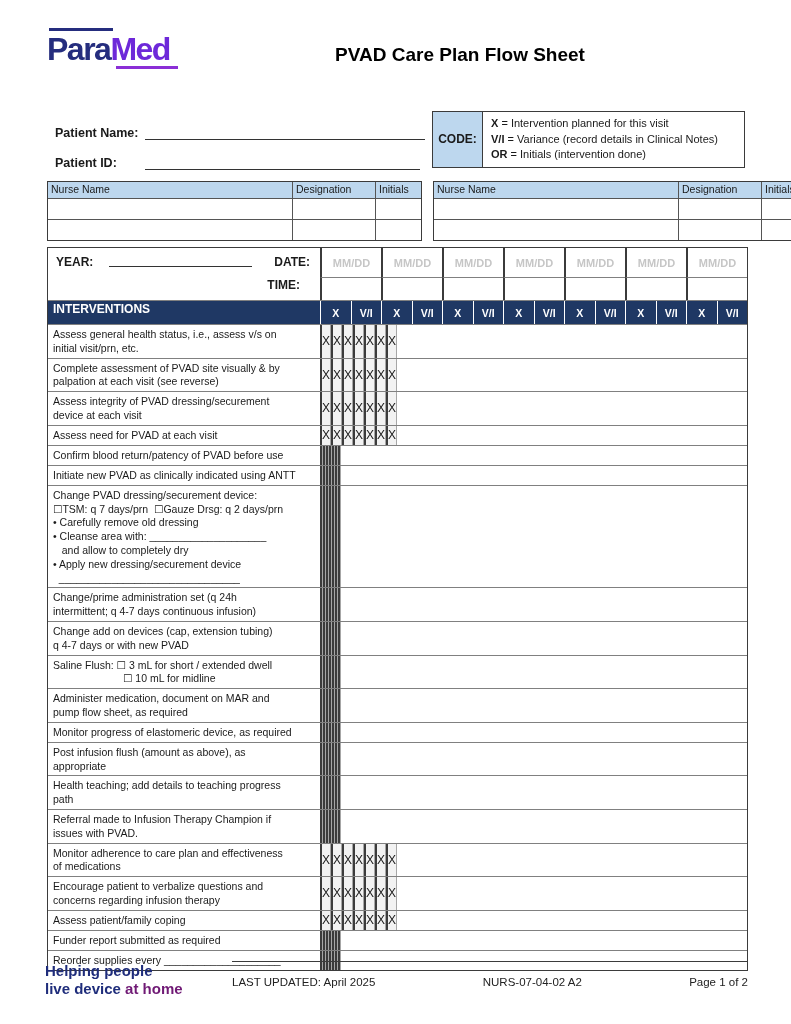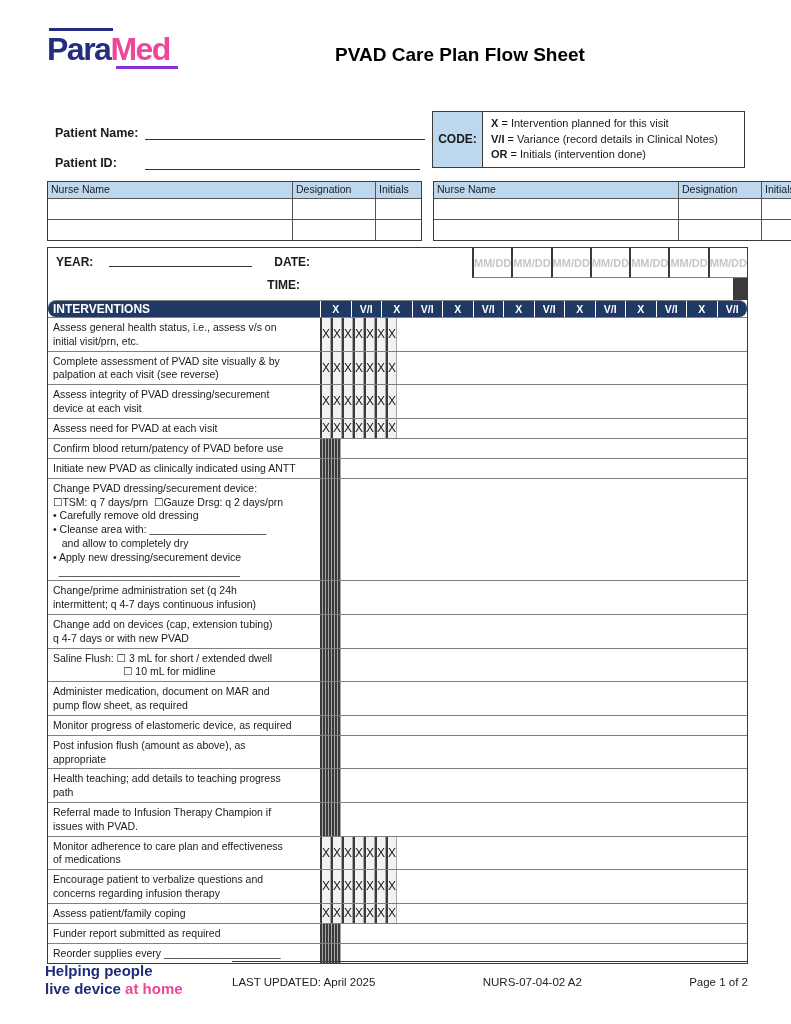--- a/index.html
+++ b/index.html
@@ -4,21 +4,21 @@
 <style>
   * { margin:0; padding:0; box-sizing:border-box; }
   body { background:#e8e8e8; font-family:"Liberation Sans", "DejaVu Sans", sans-serif; color:#1a1a1a; }
   .page { position:relative; width:791px; height:1024px; background:#fff; margin:0 auto; overflow:hidden; }
 
   
   .logo { position:absolute; left:47px; top:28px; width:140px; }
   .logo-topline { width:64px; height:3px; background:#252D7E; margin:0 0 2px 2px; }
   .logo-text { font-size:32px; font-weight:bold; letter-spacing:-1.5px; line-height:32px; }
   .logo-para { color:#252D7E; }
-  .logo-med { color:#ec4899; }
+  .logo-med { color:#6d28d9; }
   .logo-bottomline { width:62px; height:3px; background:#8B2FD6; margin:1px 0 0 69px; }
 
   
   .title { position:absolute; left:270px; top:44px; width:380px; text-align:center;
            font-size:19px; font-weight:bold; color:#000; }
 
   
   .patient { position:absolute; left:55px; top:122px; width:370px; font-size:12.5px; font-weight:bold; }
   .p-row { display:flex; align-items:flex-end; height:18px; margin-bottom:12px; }
   .p-label { width:90px; }
@@ -42,45 +42,45 @@
   .n0 { flex:1; }
   .n1 { width:83px; border-left:1px solid #555; }
   .n2 { width:46px; border-left:1px solid #555; }
 
   
   .main { position:absolute; left:47px; top:247px; width:701px; border:1.5px solid #3b3b3b; background:#fff; }
   .hdr { display:flex; }
   .hdr-label { width:272px; font-size:12px; font-weight:bold; padding:5px 10px 0 8px; }
   .ylinewrap { display:flex; align-items:flex-end;gap:12px; }
   .yline { flex:1; border-bottom:1.2px solid #333; height:14px; margin:0 10px 2px 4px; }
-  .hdr-right { flex:1; display:flex; flex-direction:column;align-items:flex-end; }
+  .hdr-right { flex:1; display:flex; flex-direction:column; }
   .cols7 { display:grid; grid-template-columns:repeat(7,1fr); }
   .drow { height:30px; }
   .trow { height:22px; }
   .dcell { border-left:2px solid #3b3b3b; border-bottom:1px solid #808080;
            display:flex; align-items:center; justify-content:center;
            color:#c6c6c6; font-size:11px; font-weight:bold; }
   .tcell { border-left:2px solid #3b3b3b; }
   .timelbl { text-align:right; padding-right:10px; margin-top:9px; }
 
-  .ibar { display:flex; background:#1F3864; color:#fff; height:17px; border-top:1px solid #808080;border-radius:8px; }
+  .ibar { display:flex; background:#1F3864; color:#fff; height:24px; border-top:1px solid #808080; }
   .ibar-label { width:272px; font-weight:bold; font-size:12px; padding:1px 0 0 5px; }
   .cols14 { display:grid; grid-template-columns:repeat(14,1fr); flex:1; }
   .icell { border-left:1px solid #fff; display:flex; align-items:center; justify-content:center;
            font-size:10.5px; font-weight:bold; }
 
   .brow { display:flex; border-top:1px solid #808080; min-height:20px; }
   .blbl { width:272px; padding:3px 3px 2px 5px; font-size:10.5px; line-height:13.8px; white-space:pre-wrap; }
   .bc { display:flex; align-items:center; justify-content:center; font-size:12px; color:#1a1a1a; }
   .xc { background:#f2f2f2; border-left:2px solid #3b3b3b; }
   .vc { background:#fff; border-left:1px solid #a6a6a6; }
 
   
   .tagline { position:absolute; left:45px; top:962px; font-size:15px; font-weight:bold; color:#1F2D7B; line-height:18px; }
-  .tag-purple { color:#ec4899; }
+  .tag-purple { color:#701a75; }
   .footer-rule { position:absolute; left:232px; top:961px; width:516px; border-top:1.5px solid #3b3b3b; }
   .footer-texts { position:absolute; left:232px; top:976px; width:516px; display:flex;
                   justify-content:space-between; font-size:11.5px; color:#222; }
 </style>
 </head>
 <body>
 
 <div class="page">
 
   <div class="logo">

